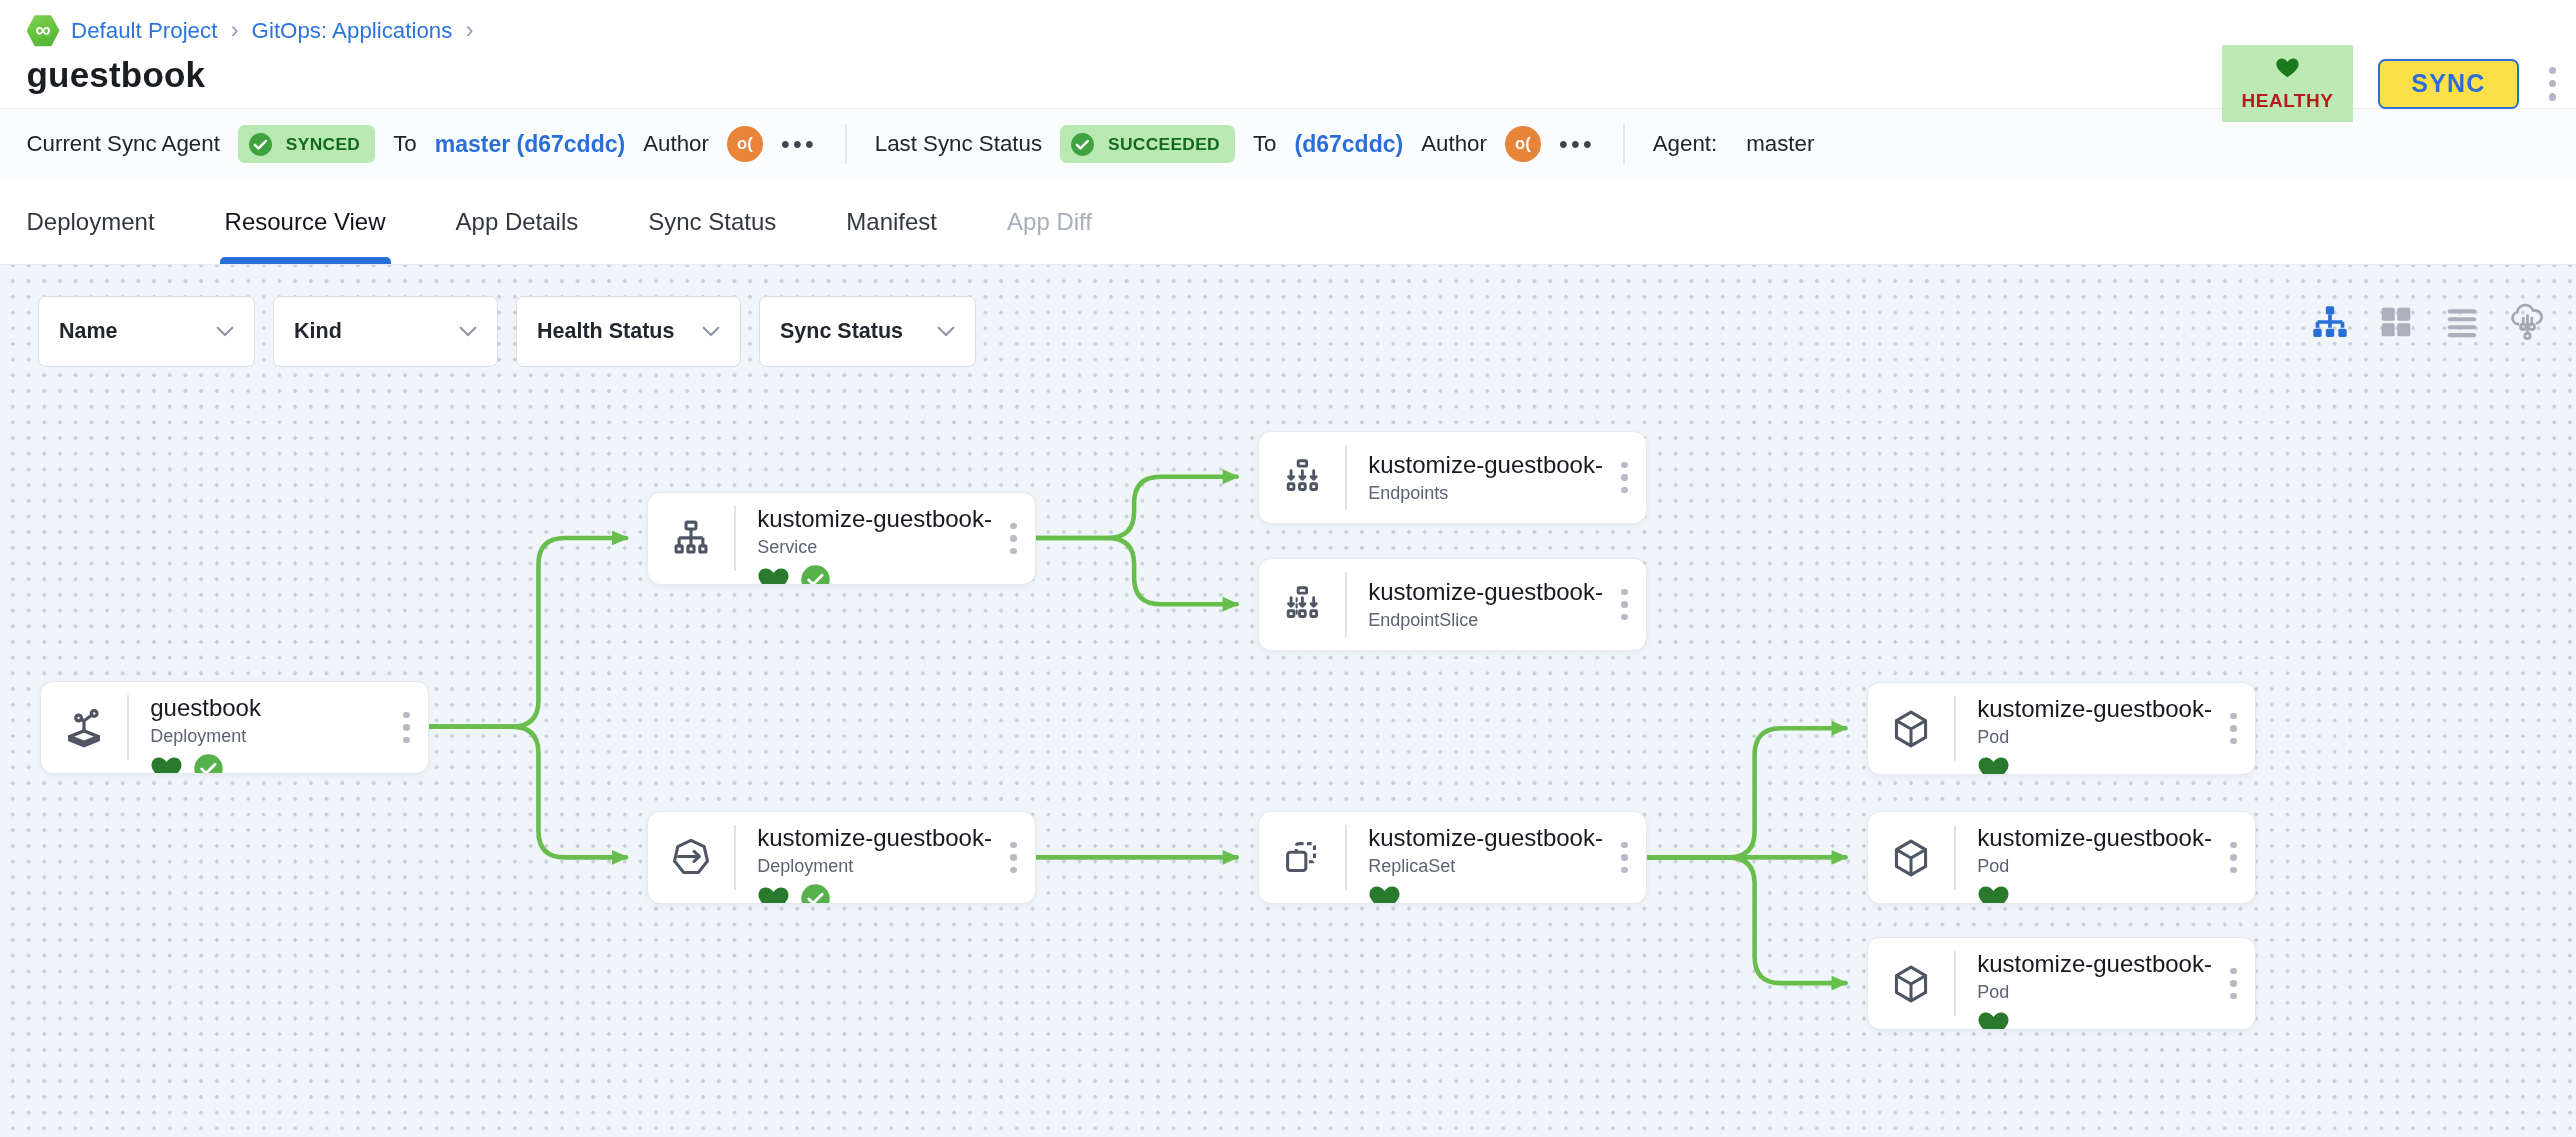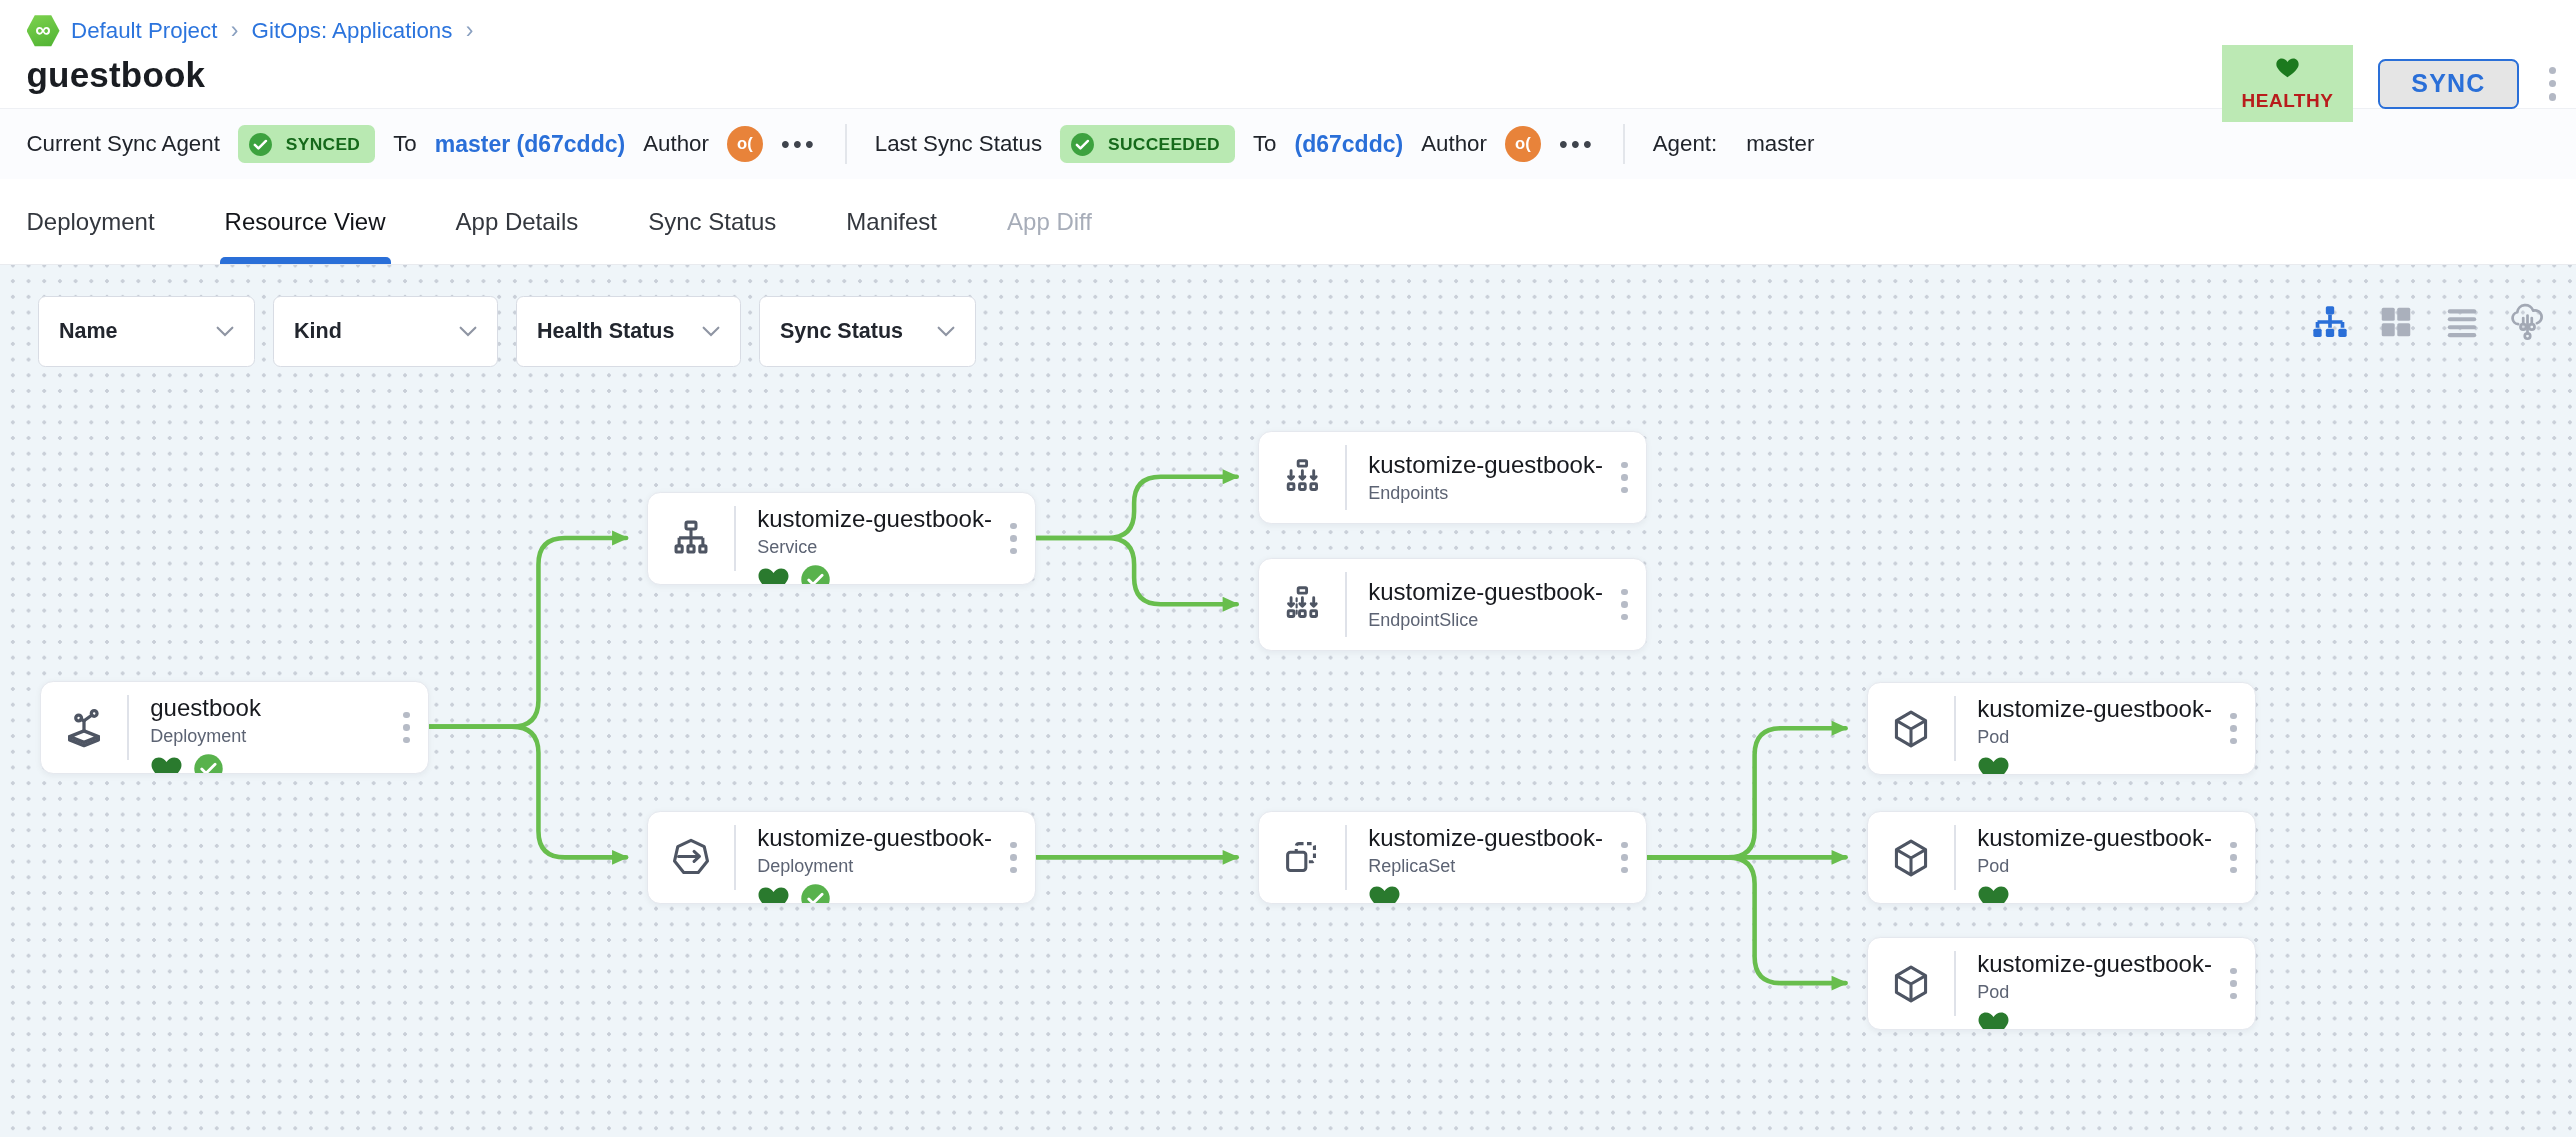--- a/index.html
+++ b/index.html
@@ -11,21 +11,21 @@
   .crumbs { display:flex; align-items:center; gap:11.6px; height:35px; }
   .proj-icon { width:33px; height:33px; background:linear-gradient(160deg,#7ed34f,#4fb232);
     clip-path:polygon(25% 3%, 75% 3%, 100% 50%, 75% 97%, 25% 97%, 0% 50%);
     display:flex; align-items:center; justify-content:center; color:#fff; font-size:21.5px; font-weight:bold; }
   .crumb-link { color:#2b74dd; font-size:22.3px; text-decoration:none; cursor:pointer; }
   .crumb-sep { color:#8aa0c0; font-size:23px; font-weight:400; padding:0 1.7px; }
   .page-title { font-size:35px; font-weight:700; color:#1a1d22; margin-top:6.6px; letter-spacing:0.2px; }
   .header-actions { position:absolute; right:15px; top:45px; display:flex; align-items:center; gap:25px; }
   .health-badge { display:flex; align-items:center; gap:11.6px; background:#bce9b4; color:#b91c1c;
     font-size:19px; font-weight:700; letter-spacing:0.5px; border-radius:0; padding:10.8px 20px;flex-direction:column; }
-  .sync-btn { background:#e5e5e5; border:2.5px solid #2a6fd8; color:#2a6fd8; border-radius:7.4px;
+  .sync-btn { background:#fde047; border:2.5px solid #2a6fd8; color:#2a6fd8; border-radius:7.4px;
     font-size:25px; font-weight:700; letter-spacing:1.2px; padding:8.3px 31px; cursor:pointer;
     font-family:"Liberation Sans", sans-serif; }
   .kebab-v { display:flex; flex-direction:column; gap:5.8px; padding:5px; cursor:pointer; }
   .kebab-v i { width:7.4px; height:7.4px; border-radius:50%; background:#b3b8c4; }
 
   
   .statusbar { height:71px; background:#fbfcfe; border-top:1.7px solid #eef0f4;
     display:flex; align-items:center; padding:0 26.5px; font-size:22.3px; color:#20242b; }
   .sb-group { display:flex; align-items:center; gap:18px; }
   .sb-label { color:#20242b; }

